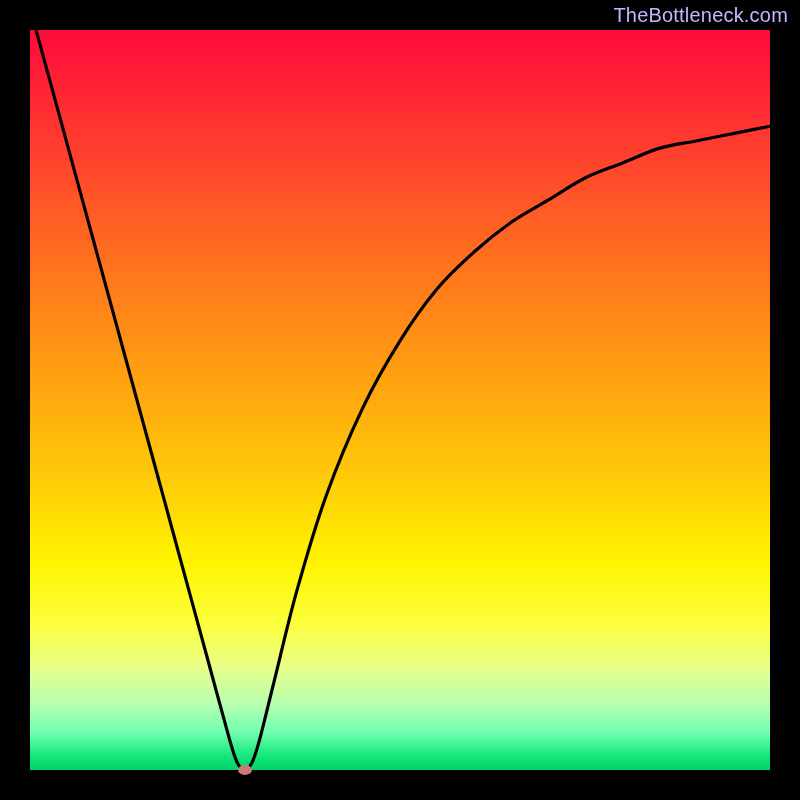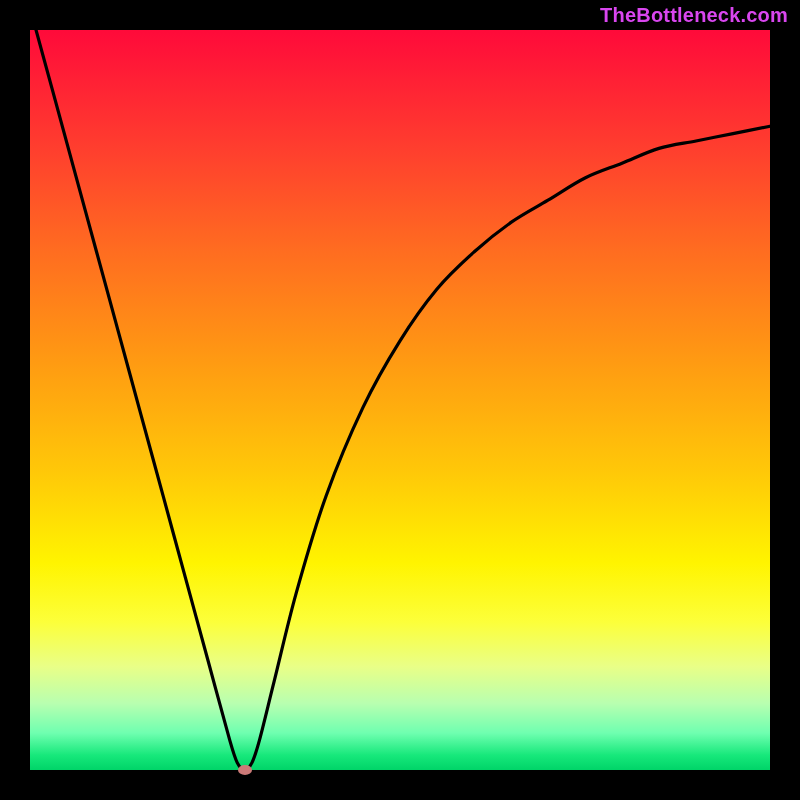--- a/index.html
+++ b/index.html
@@ -14,23 +14,23 @@
   .frame {
     position: relative;
     width: 800px;
     height: 800px;
     background: #000;
   }
   .watermark {
     position: absolute;
     top: 4px;
     right: 12px;
-    color: #d946ef;
+    color: #c4b5fd;
     font-size: 20px;
-    font-weight: 700;
+    font-weight: 400;
     letter-spacing: 0.2px;
     z-index: 10;
   }
   .plot-area {
     position: absolute;
     left: 30px;
     top: 30px;
     width: 740px;
     height: 740px;
     background: linear-gradient(to bottom,

